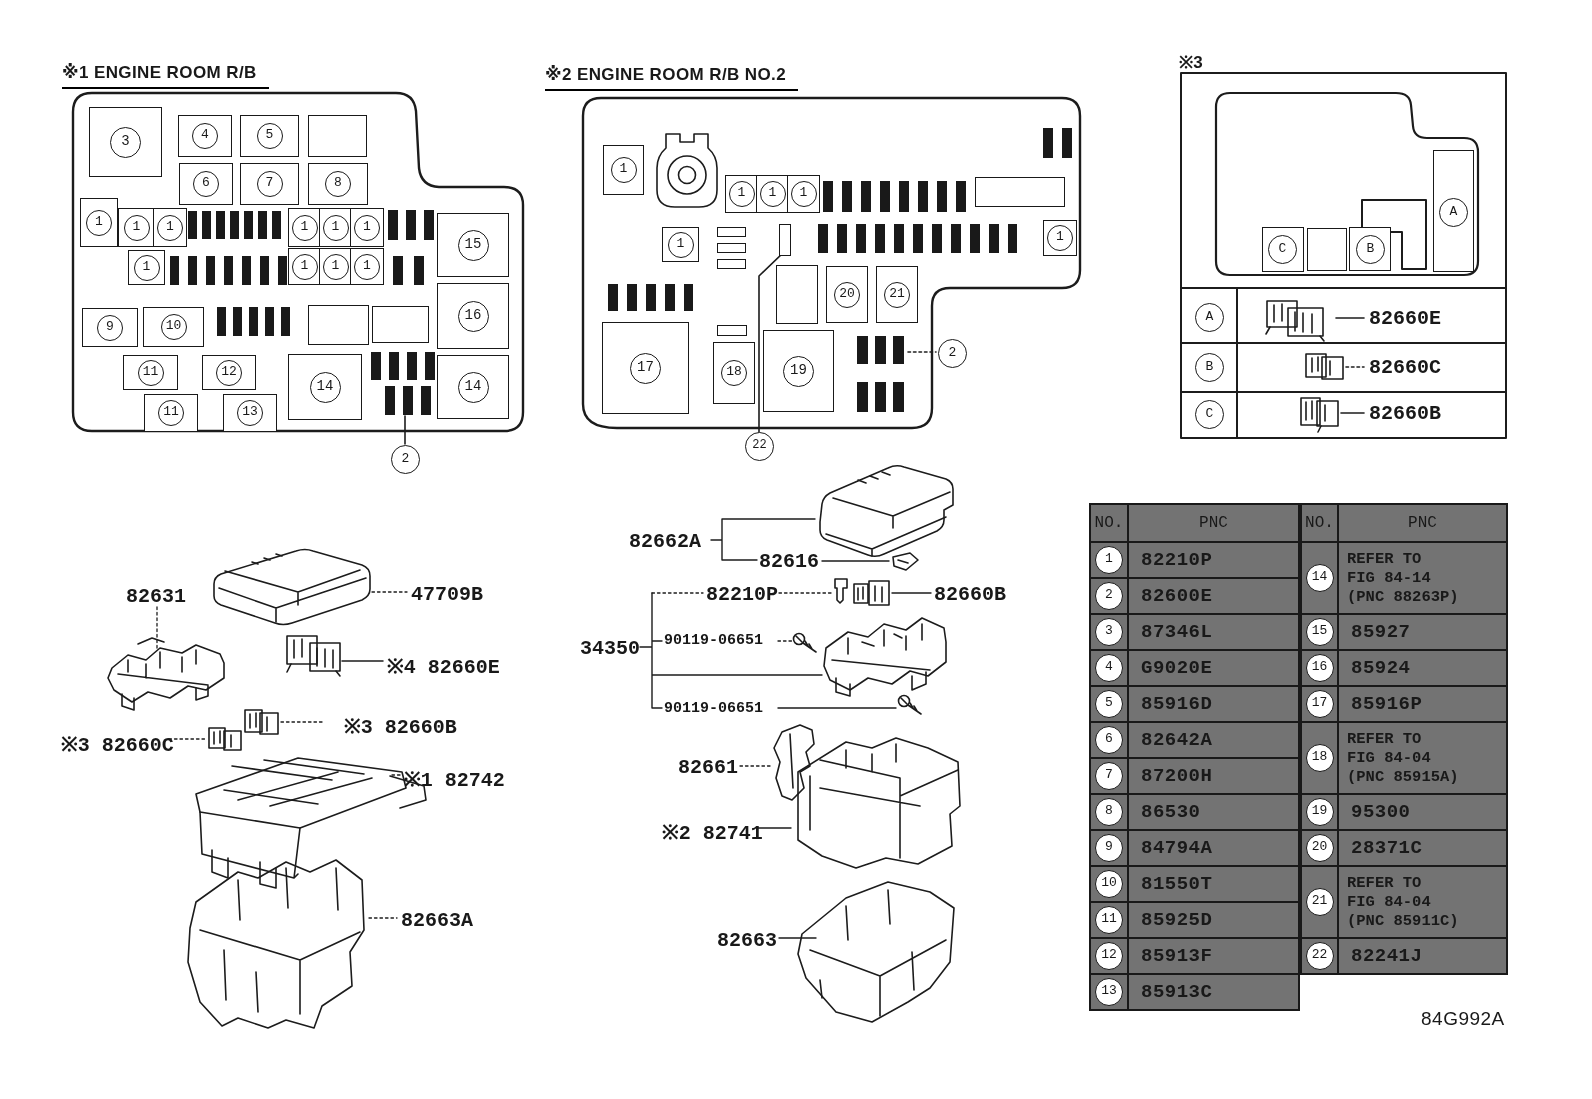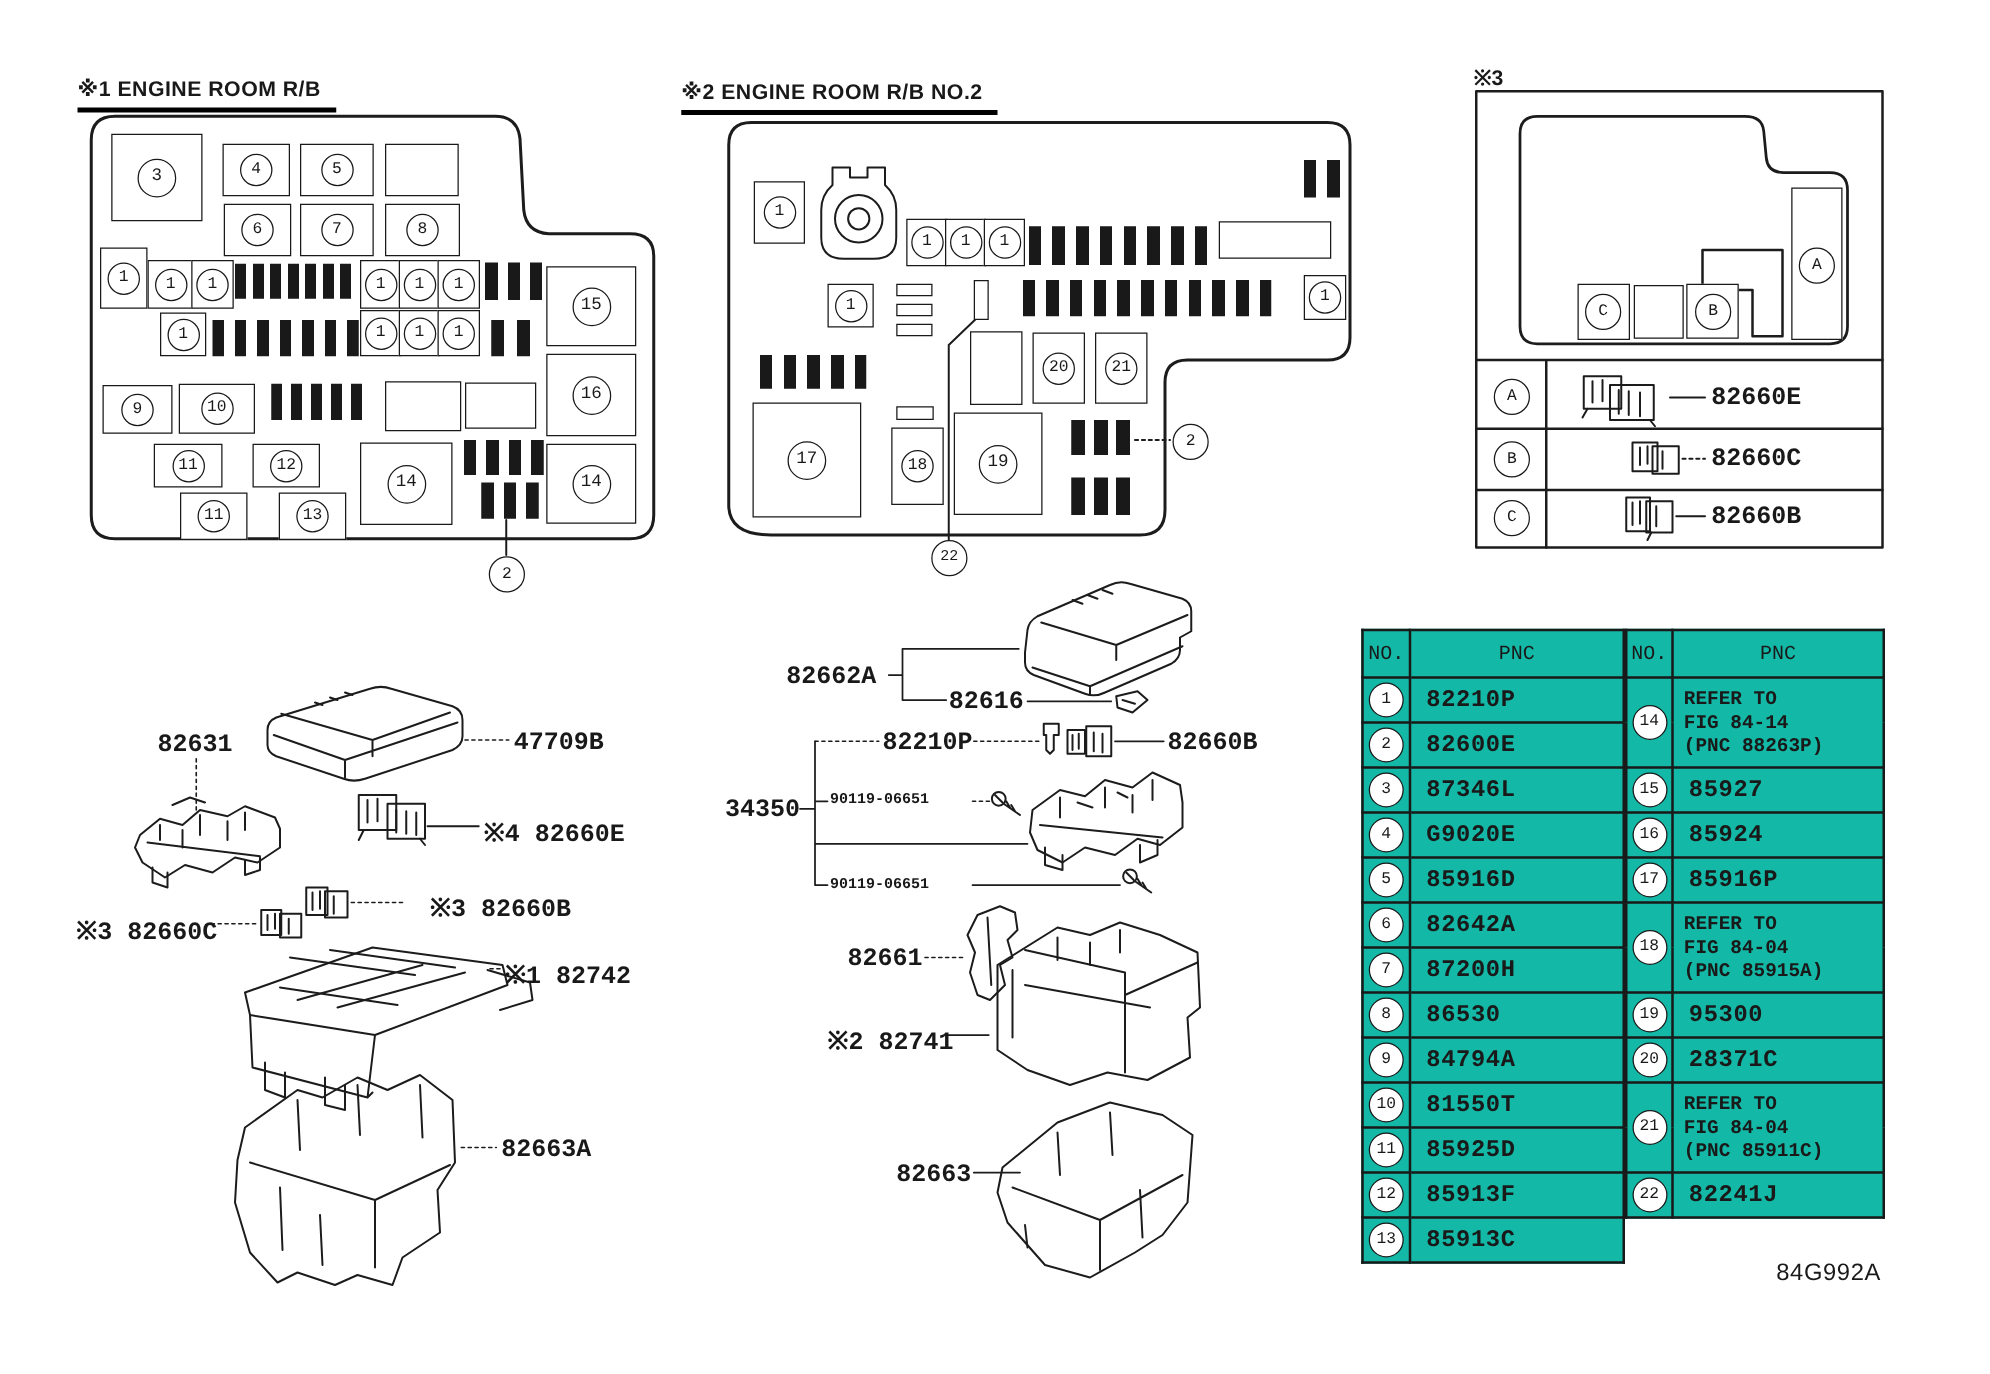--- a/index.html
+++ b/index.html
@@ -1,35 +1,35 @@
 <!DOCTYPE html>
 <html><head>
 <meta charset="utf-8">
 <style>
   html,body{margin:0;padding:0;background:#fff}
   .canvas{position:relative;width:1592px;height:1099px;background:#fff;overflow:hidden;
           font-family:"Liberation Mono","DejaVu Sans Mono",monospace;color:#191919}
   svg.layer{position:absolute;left:0;top:0;pointer-events:none}
   .title{position:absolute;font:700 17px "Liberation Sans","DejaVu Sans",sans-serif;letter-spacing:.4px;
-         border-bottom:4px solid #000000;padding:0 12px 4px 0;white-space:nowrap;background:transparent}
+         border-bottom:2px solid #000000;padding:0 12px 4px 0;white-space:nowrap;background:transparent}
   .c{position:absolute;border:1.8px solid #191919;background:#fff;display:flex;align-items:center;justify-content:center}
   .num{width:24px;height:24px;border:1.6px solid #191919;border-radius:50%;background:#fff;
        font:400 13px/22px "Liberation Mono",monospace;text-align:center;display:inline-block}
   .num:empty{display:none}
   .c.big .num{width:29px;height:29px;line-height:27px;font-size:14px}
   .pbox{position:absolute;border:1.8px solid #191919;background:#fff}
   .slot{position:absolute;border:1.5px solid #191919;background:#fff}
   .bars{position:absolute}
   .co{position:absolute;width:27px;height:27px;border:1.8px solid #191919;border-radius:50%;background:#fff;
       font:400 13px/25px "Liberation Mono",monospace;text-align:center}
   .plabel{position:absolute;font:700 20px "Liberation Mono","DejaVu Sans Mono",monospace;white-space:nowrap}
-  .plabel.sm{font-size:12px}
+  .plabel.sm{font-size:15px}
   .mark{position:absolute;font:700 17px "Liberation Sans",sans-serif}
   .code{position:absolute;font:400 19px "Liberation Sans",sans-serif;letter-spacing:.5px}
-  table.ptable{position:absolute;border-collapse:collapse;table-layout:fixed;background:#14b8a6}
+  table.ptable{position:absolute;border-collapse:collapse;table-layout:fixed;background:#737373}
   .ptable th,.ptable td{border:2px solid #191919;padding:0;vertical-align:middle}
   .ptable th{font:400 16px "Liberation Mono",monospace;height:36px;text-align:center}
   .ptable tr{height:36px}
   .ptable td.noc{text-align:center}
   .tnum{width:26px;height:26px;border:1.6px solid #191919;border-radius:50%;display:inline-block;
         font:400 13px/24px "Liberation Mono",monospace;text-align:center;background:#fff}
   .ptable td.pnc{font:700 19px "Liberation Mono",monospace;padding-left:12px;letter-spacing:.5px}
   .ptable td.refer{font:700 15.5px/19px "Liberation Mono",monospace;padding-left:8px;white-space:pre-line}
 </style>
 </head>

